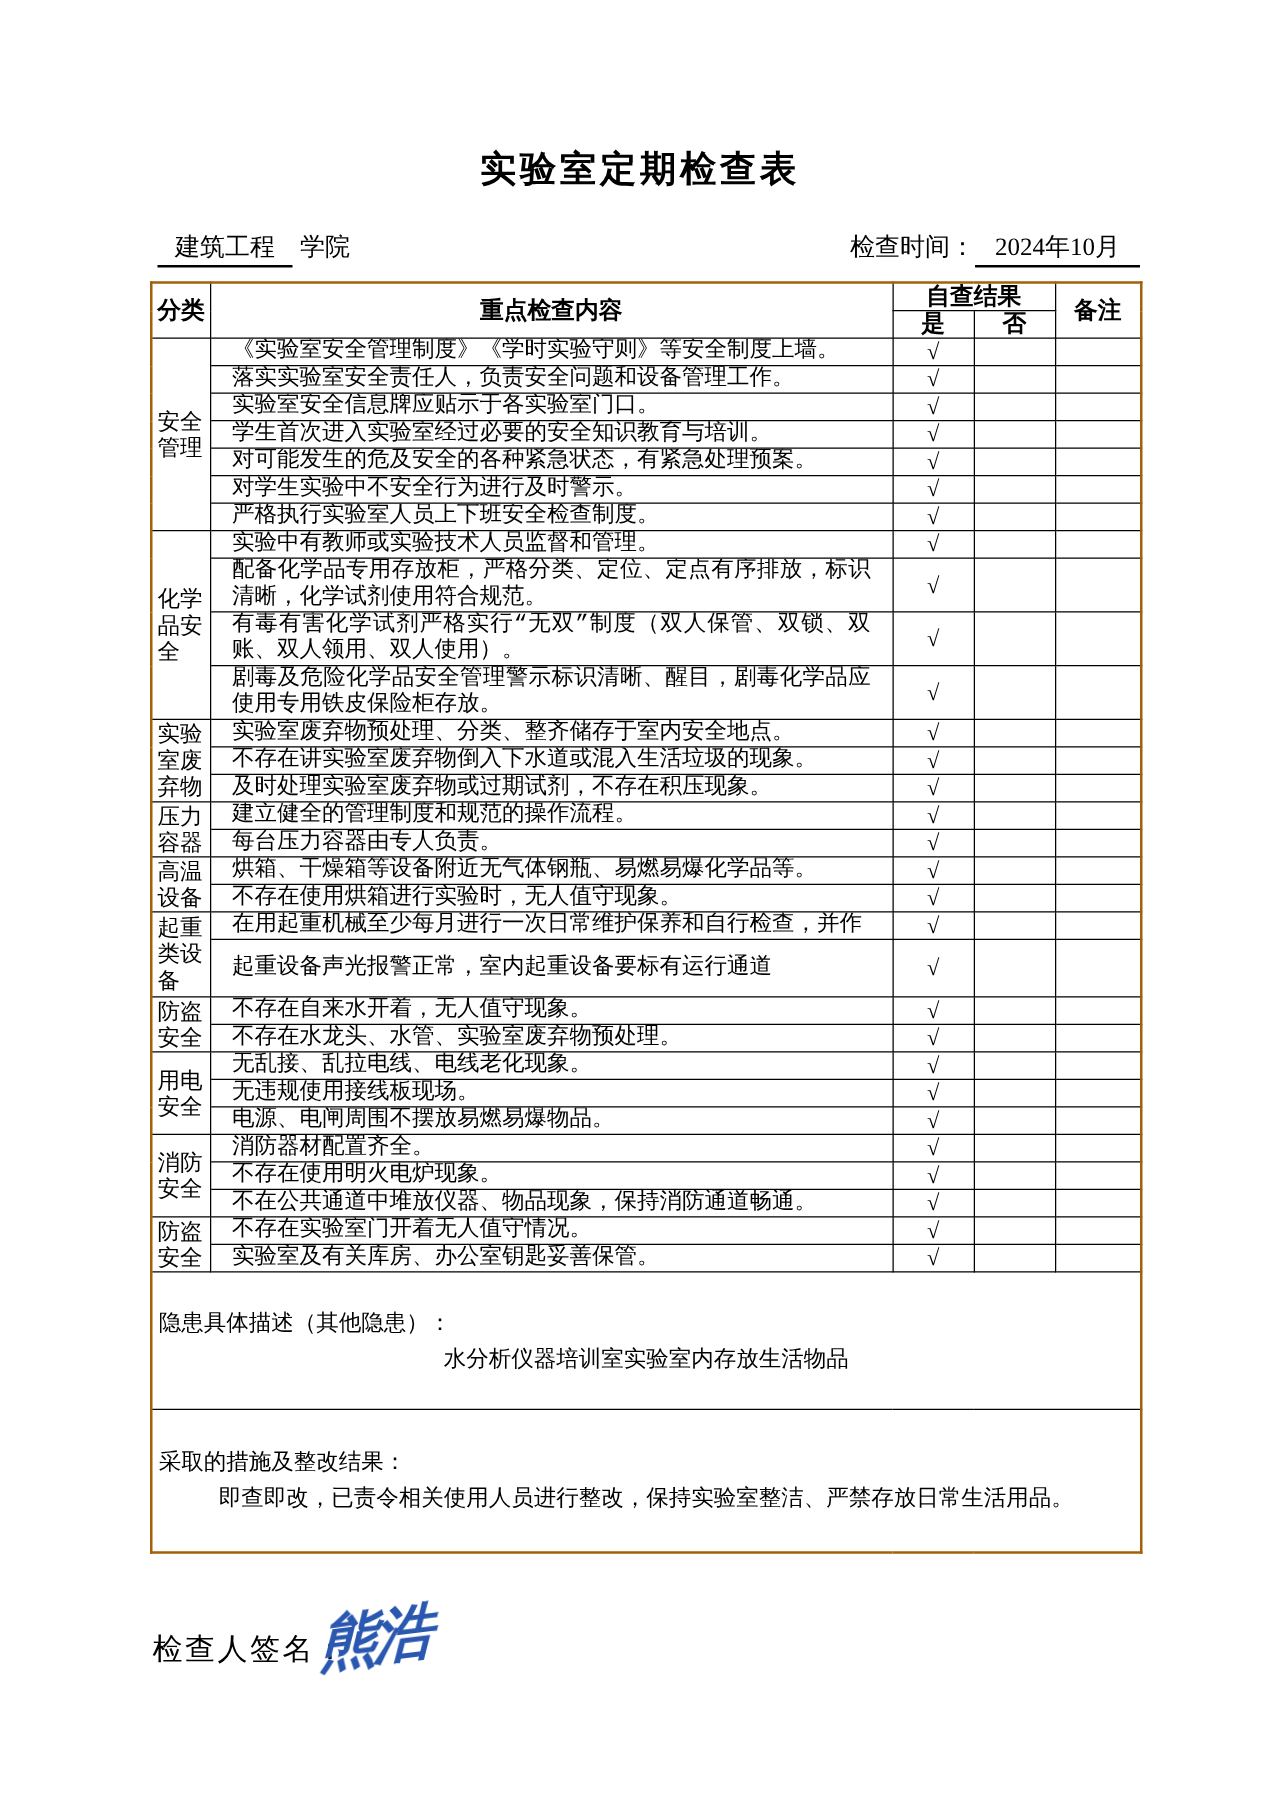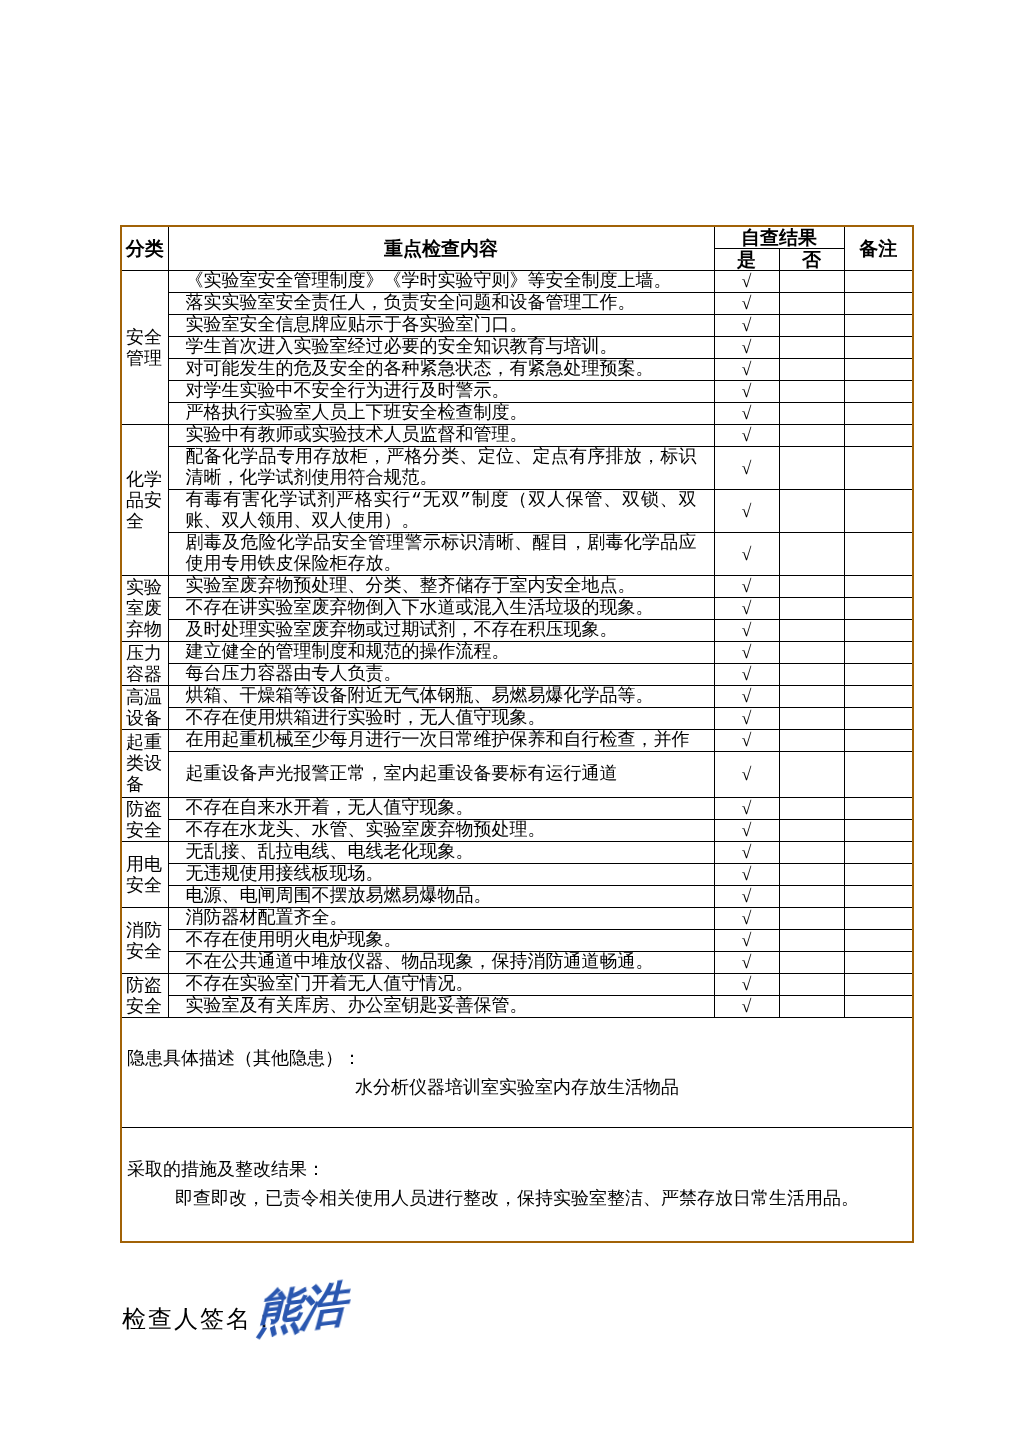--- a/index.html
+++ b/index.html
@@ -46,21 +46,30 @@
     font-size:48px; font-weight:bold; font-style:italic;
     color:#2a57b0; transform:rotate(-7deg) skewX(-8deg);
     letter-spacing:-4px; filter:blur(0.3px);
   }
 </style>
 </head>
 <body>
 
 <div class="page">
 
-
+  <div class="doc-title">实验室定期检查表</div>
+
+  <div class="meta-row">
+    <div class="meta-left">
+      <span class="u-line">建筑工程</span><span class="suffix">学院</span>
+    </div>
+    <div class="meta-right">
+      <span>检查时间：</span><span class="u-line">2024年10月</span>
+    </div>
+  </div>
 
   <table class="inspection">
     <colgroup>
       <col style="width:47px">
         <col style="width:546px">
         <col style="width:65px">
         <col style="width:65px">
         <col style="width:69px">
     </colgroup>
     <thead>

